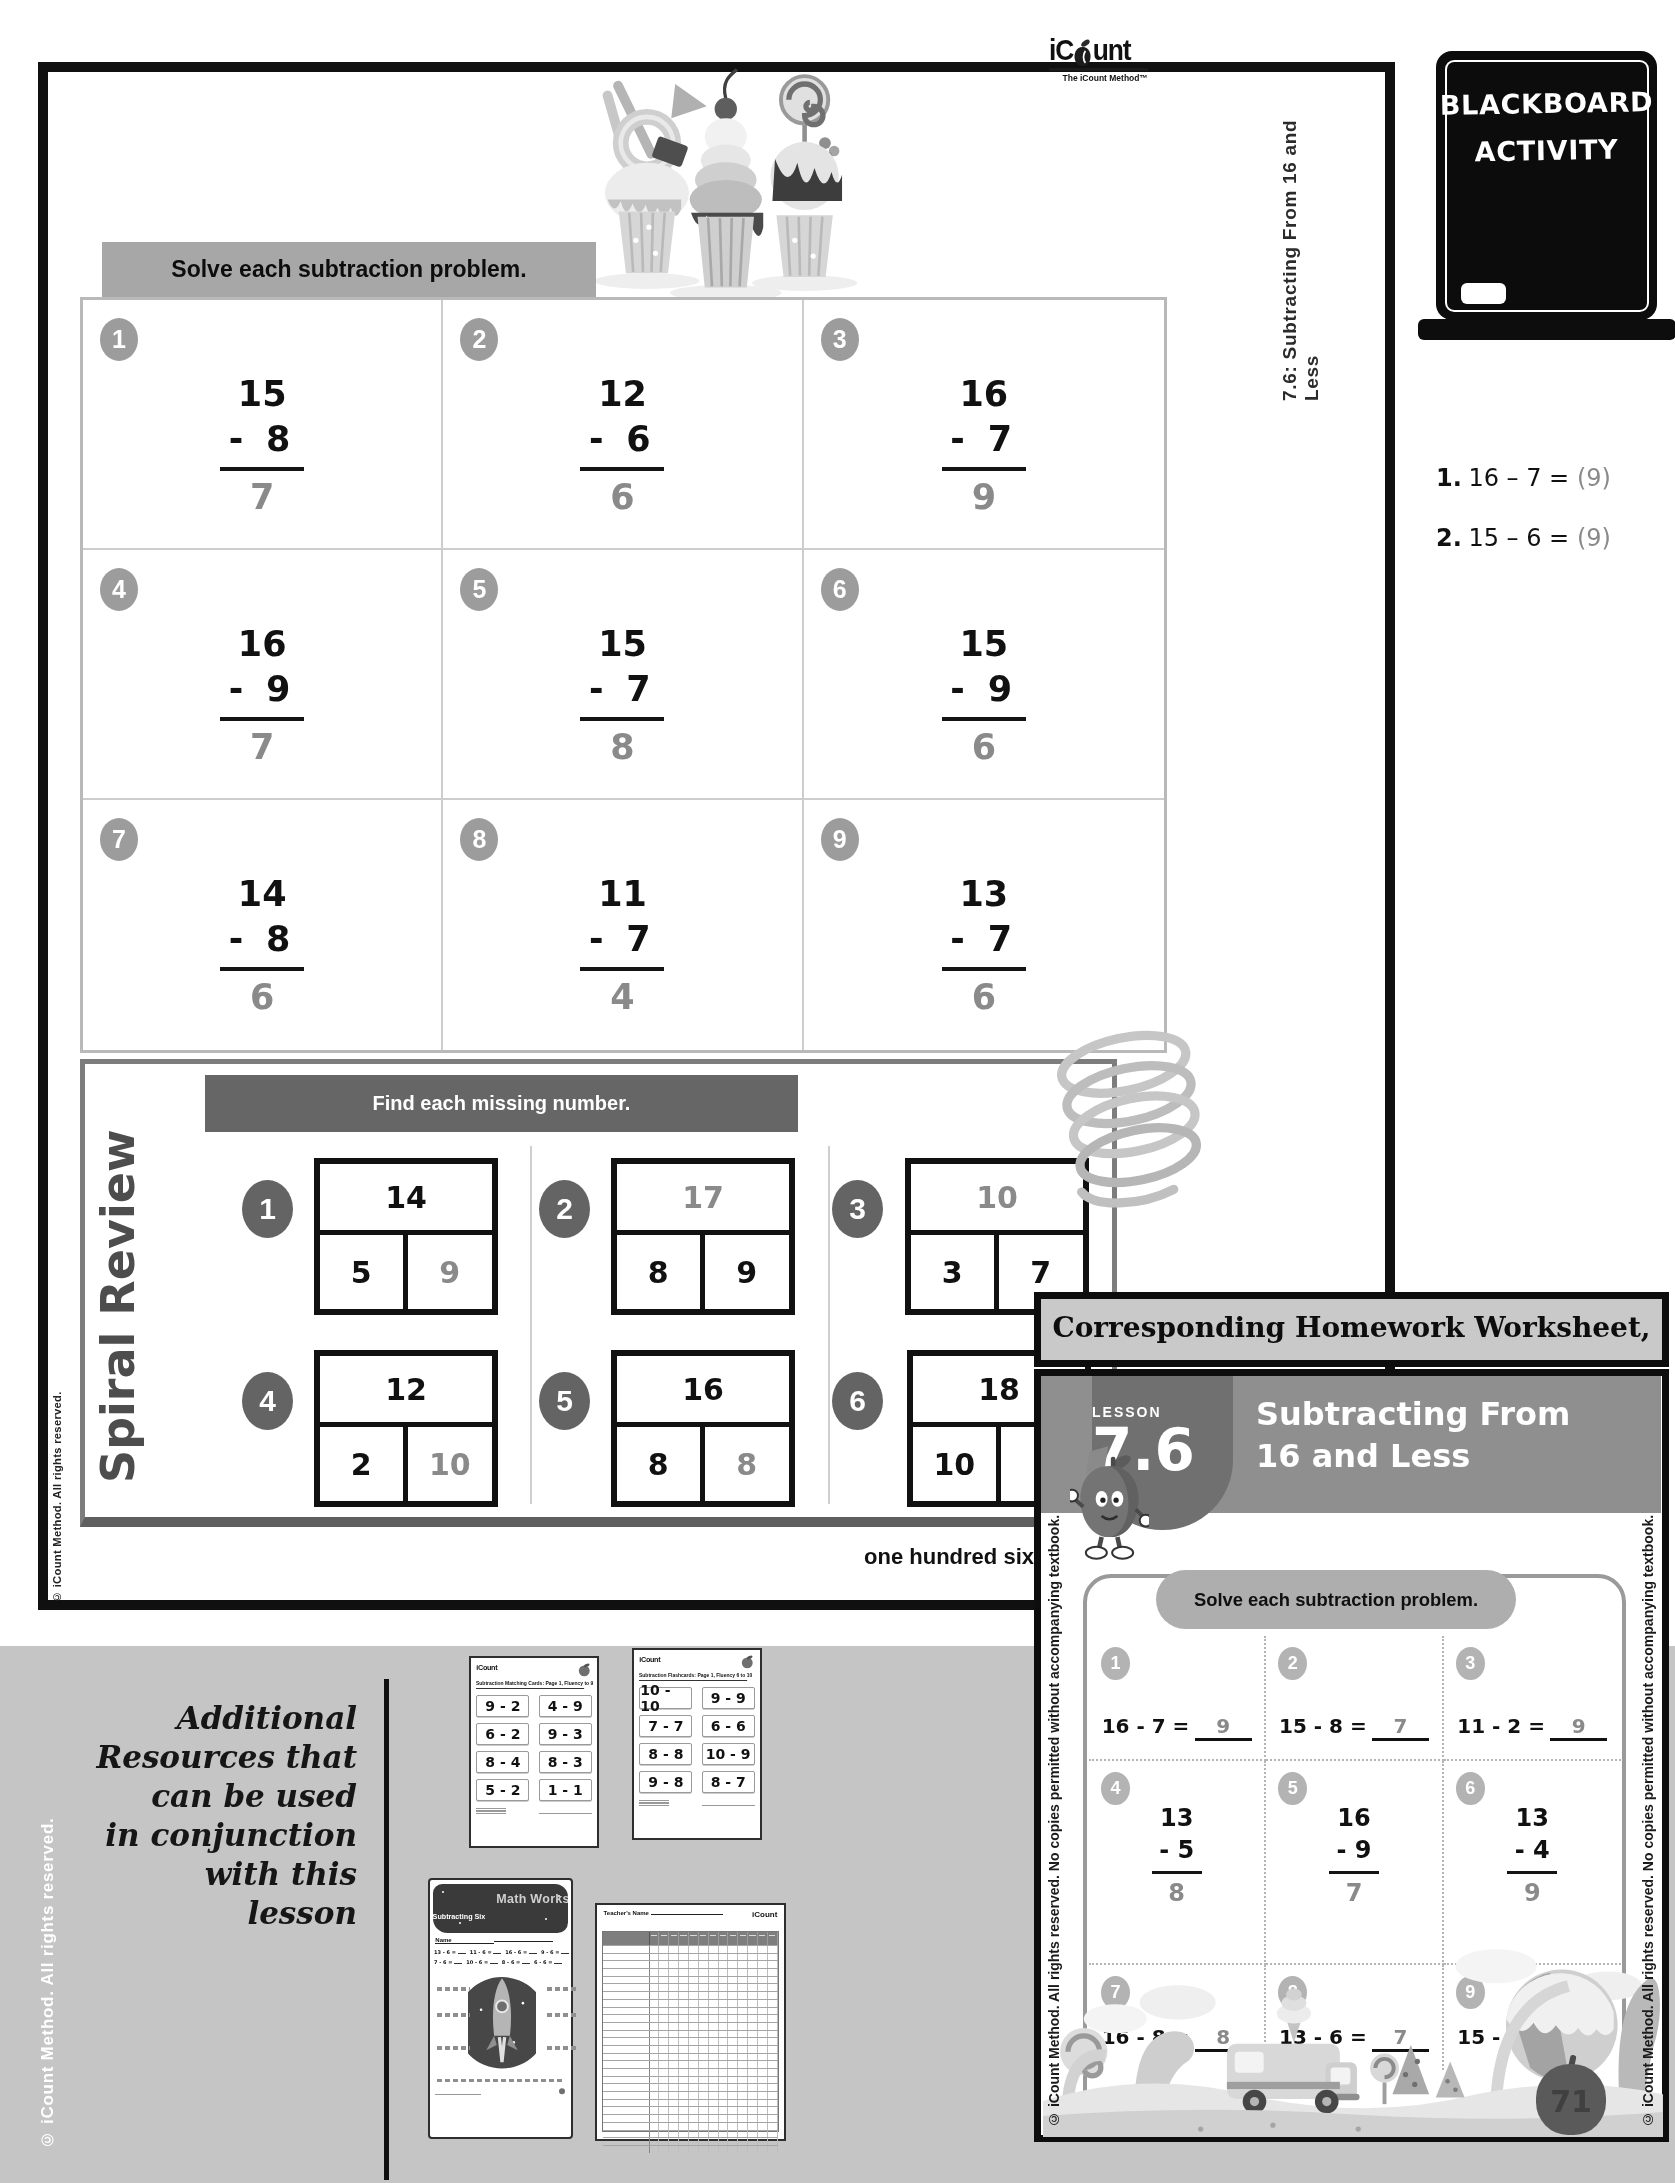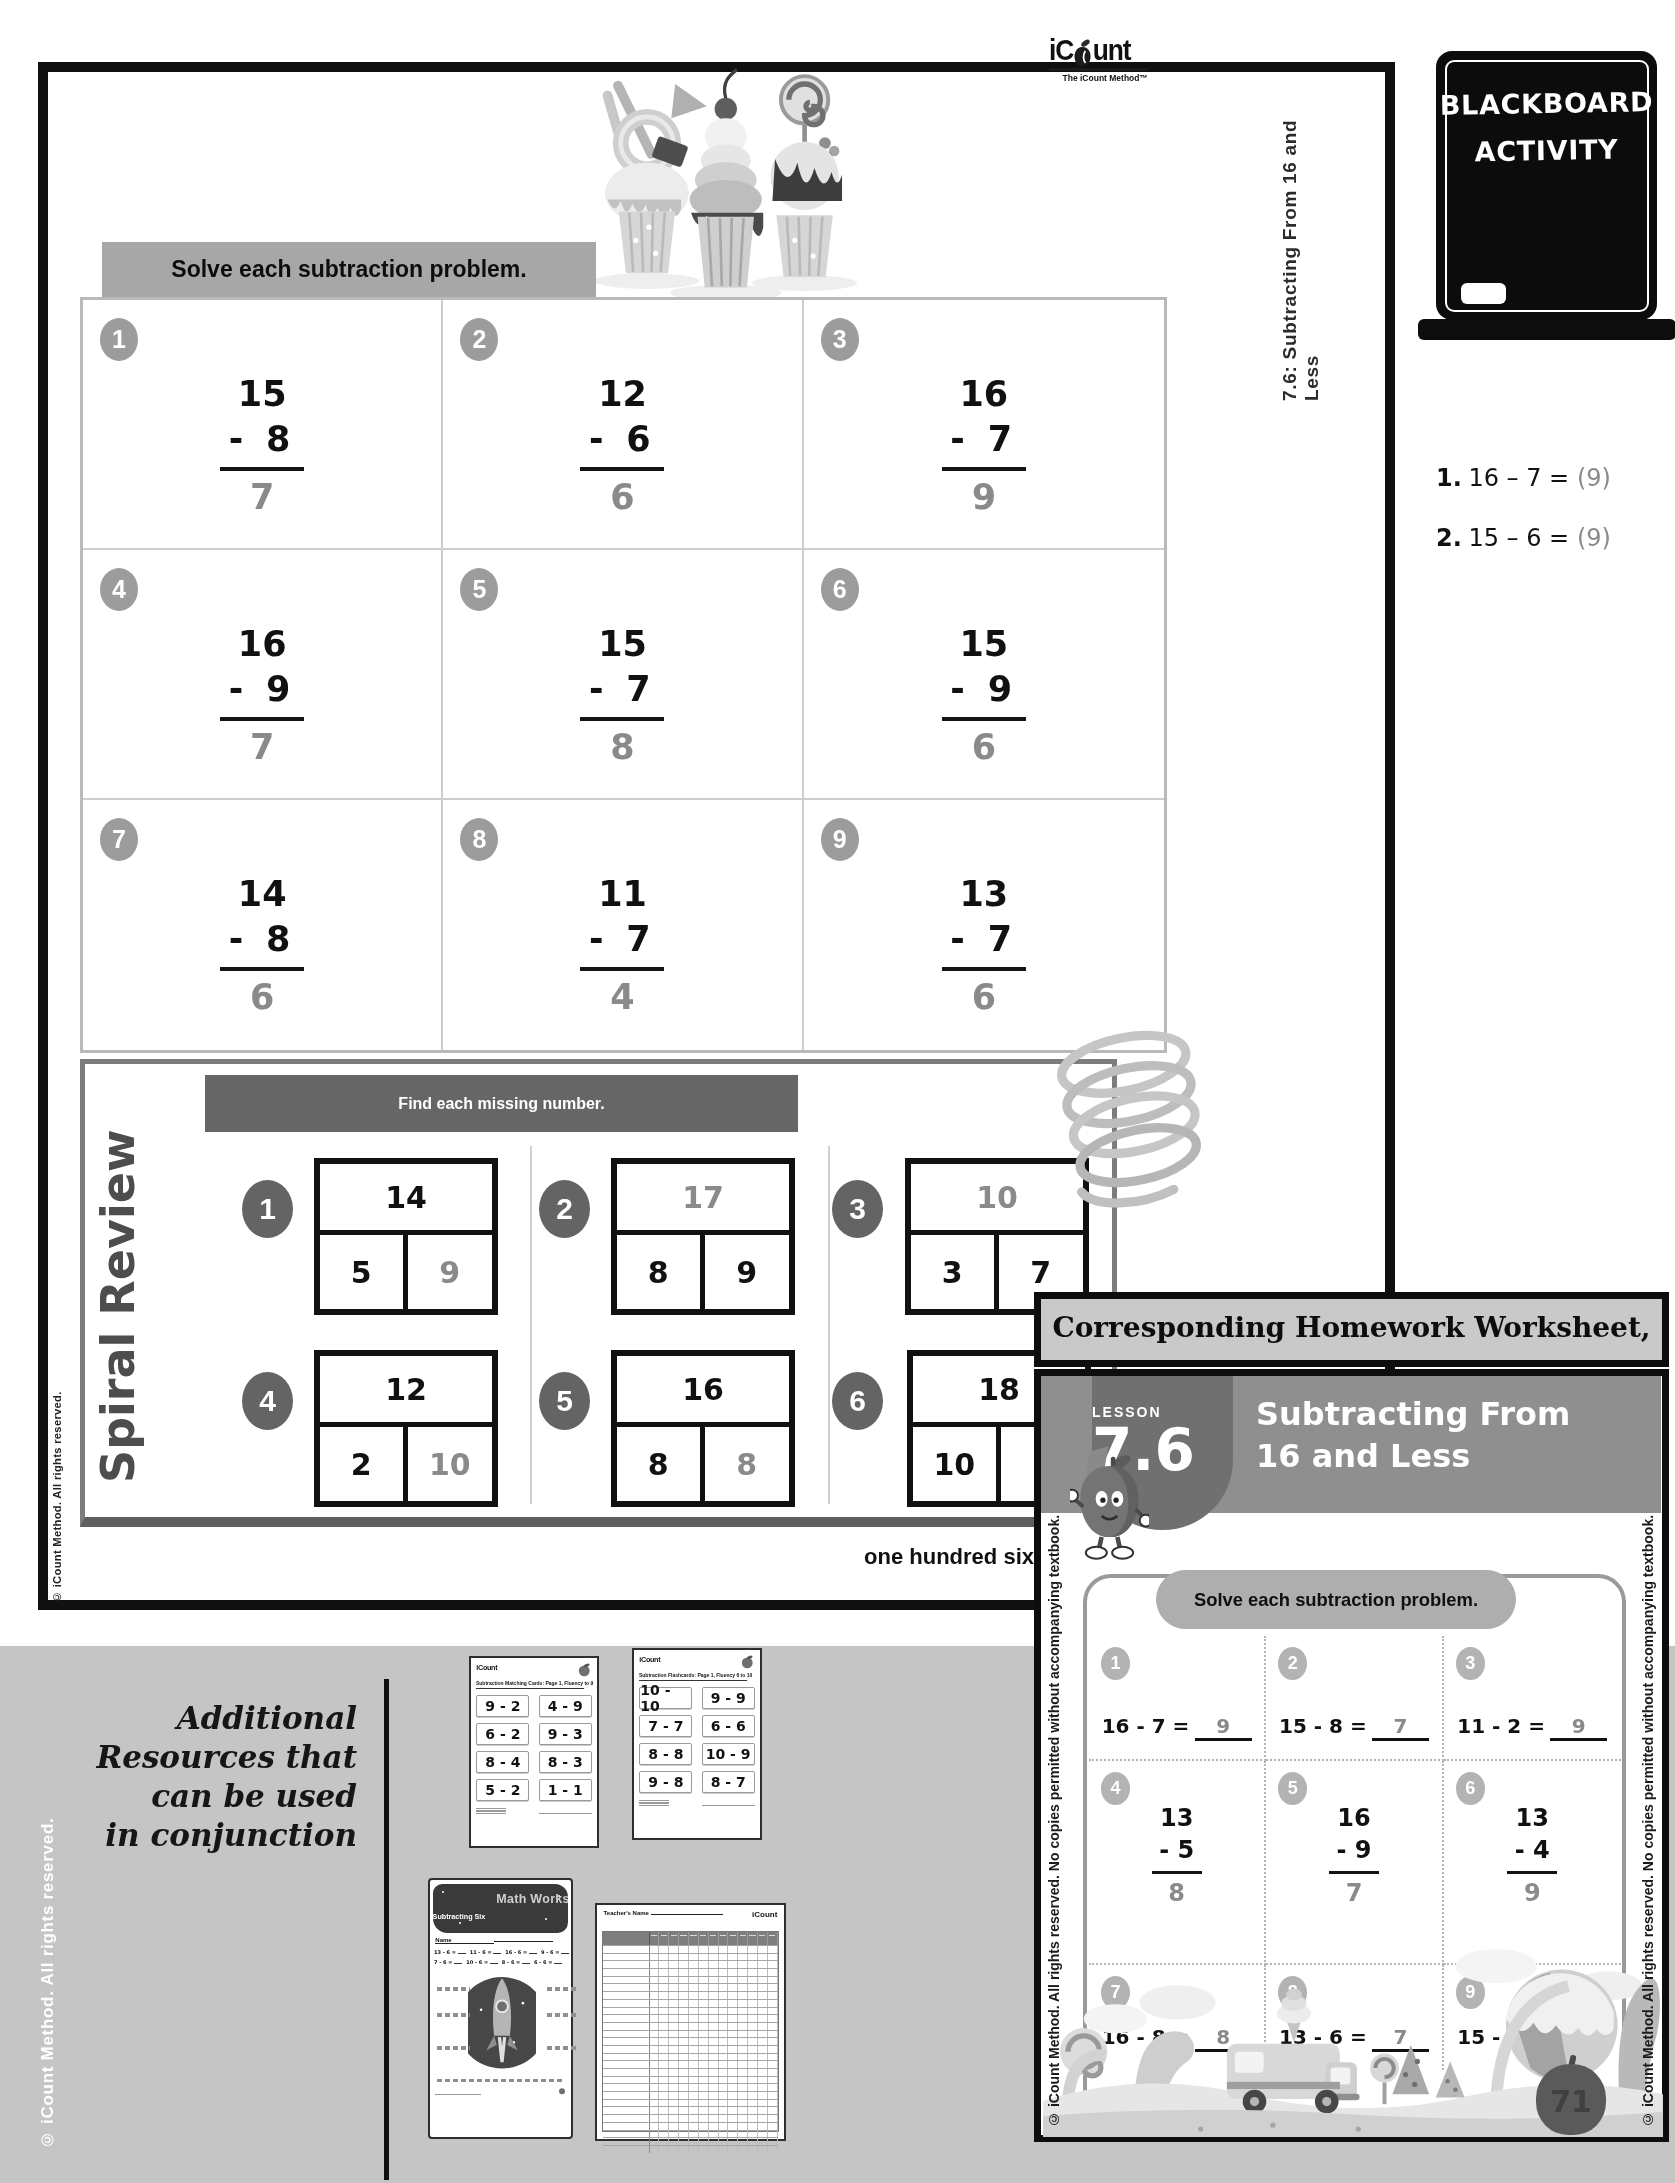--- a/index.html
+++ b/index.html
@@ -27,21 +27,21 @@
   .prob{position:absolute;left:50%;top:72px;transform:translateX(-50%);width:118px;text-align:center;
         font-family:"DejaVu Sans",sans-serif;font-weight:bold;font-size:35px;line-height:1.28;}
   .prob .sub{letter-spacing:5.3px;}
   .prob .line{width:84px;height:4.6px;background:#141414;margin:5.3px auto 4px auto;}
   .gray{color:#8a8a8a;}
   
   #spiral-box{left:80px;top:1059px;width:1037px;height:468px;box-sizing:border-box;background:#fff;
               border:5.3px solid #7d7d7d;border-bottom:10.5px solid #5f5f5f;}
   #spiral-title{left:84px;top:1096px;width:68px;height:420px;display:flex;align-items:center;justify-content:center;
                 font-size:46px;font-weight:bold;color:#4d4d4d;font-family:"DejaVu Sans",sans-serif;}
-  #find-band{left:205px;top:1075px;width:593px;height:57px;background:#666;color:#fff;font-size:16px;
+  #find-band{left:205px;top:1075px;width:593px;height:57px;background:#666;color:#fff;font-size:20px;
              line-height:57px;text-align:center;font-weight:600;}
   .bondsep{width:2px;background:#cfcfcf;}
   .bbadge{width:51px;height:58px;font-size:30px;background:#646464;}
   .bond{border:6px solid #111;background:#fff;width:172px;box-sizing:content-box;
         font-family:"DejaVu Sans",sans-serif;font-weight:bold;font-size:30px;}
   .bond .top{height:66px;display:flex;align-items:center;justify-content:center;border-bottom:5.3px solid #111;}
   .bond .bot{display:flex;height:74px;}
   .bond .bl{width:48%;display:flex;align-items:center;justify-content:center;border-right:5.3px solid #111;}
   .bond .br{flex:1;display:flex;align-items:center;justify-content:center;}
   #footer-word{left:758px;top:1544px;width:276px;text-align:right;font-size:22px;font-weight:bold;}
@@ -398,20 +398,21 @@
     <span class="gray">(9)</span>
   </div>
 
   <div id="grayband" class="abs"></div>
   <div id="band-copyright" class="abs vtext">© iCount Method. All rights reserved.</div>
   <div id="caption" class="abs serif">
       <div>Additional</div>
       <div>Resources that</div>
       <div>can be used</div>
       <div>in conjunction</div>
+      <div>with this lesson</div>
     </div>
   <div id="divider" class="abs"></div>
 
   <div id="t1" class="abs sheet-stack" style="left:469px;top:1656px;width:130px;height:192px;padding:5.3px;">
     <div style="display:flex;justify-content:space-between;">
       <span class="mini-logo">iCount</span>
       <svg width="14.5" height="14.5" viewBox="0 0 24 24">
         <circle cx="12" cy="13" r="9" fill="#6f6f6f"></circle>
           <ellipse cx="16" cy="4" rx="5" ry="2.5" fill="#555" transform="rotate(-25 16 4)"></ellipse>
       </svg>

